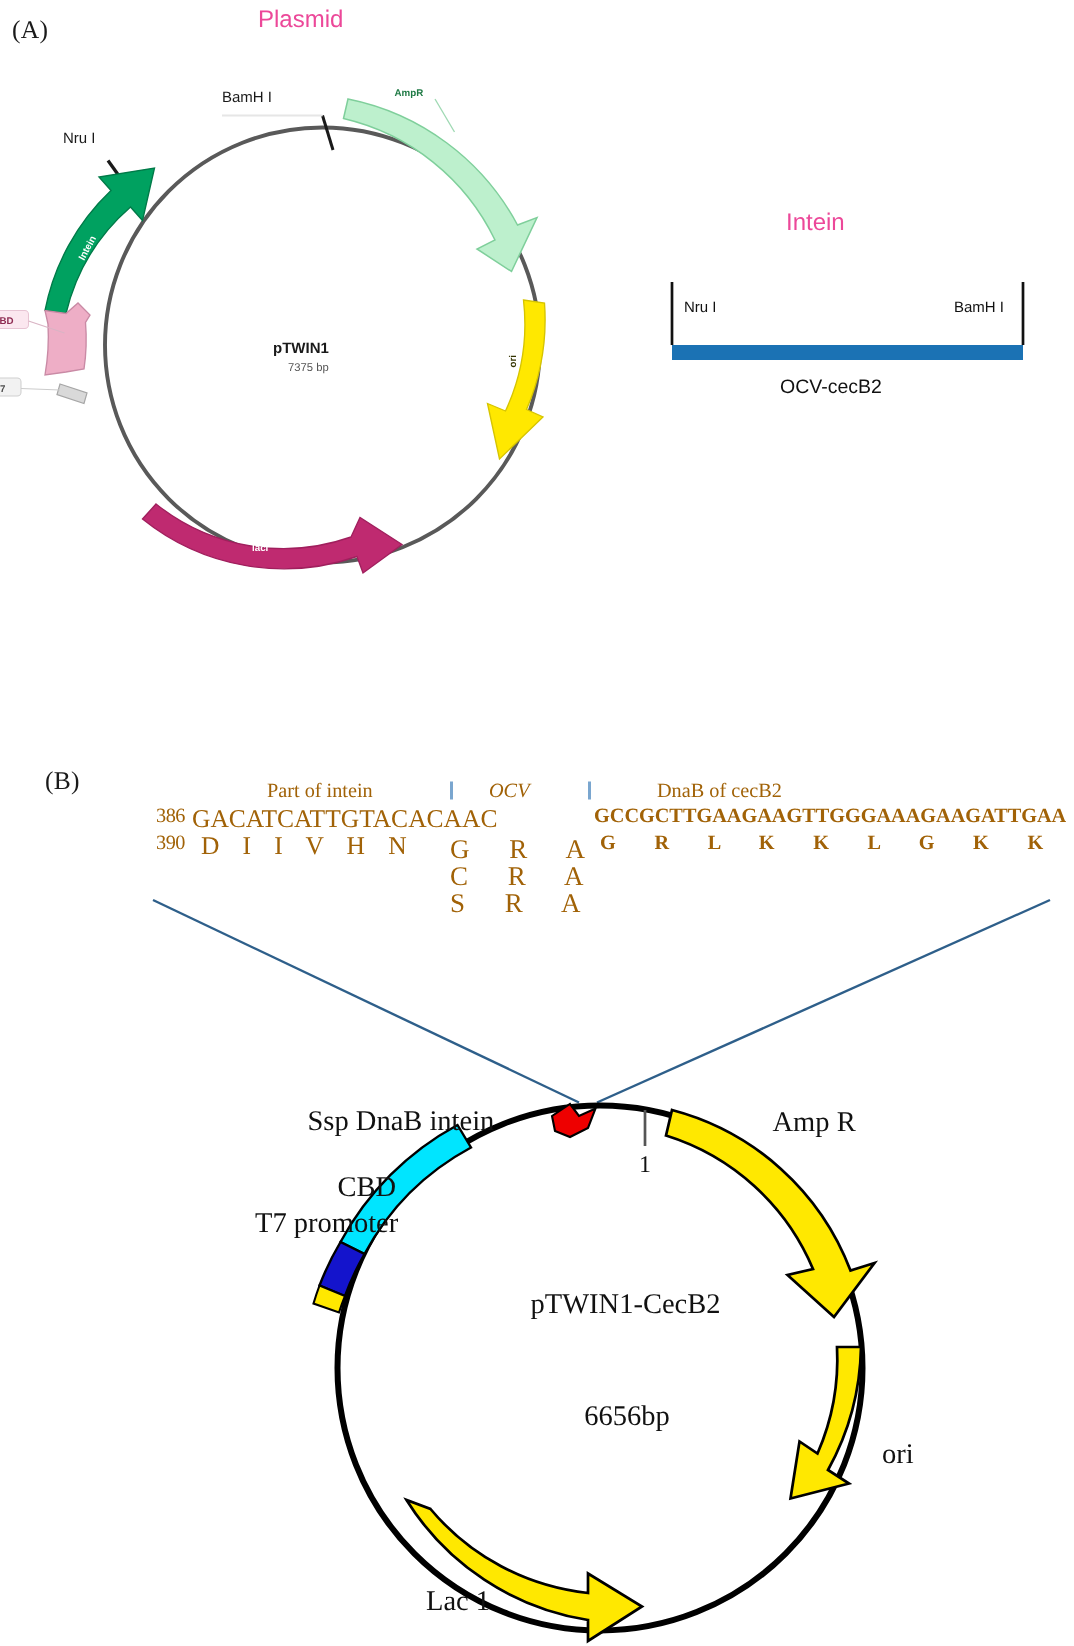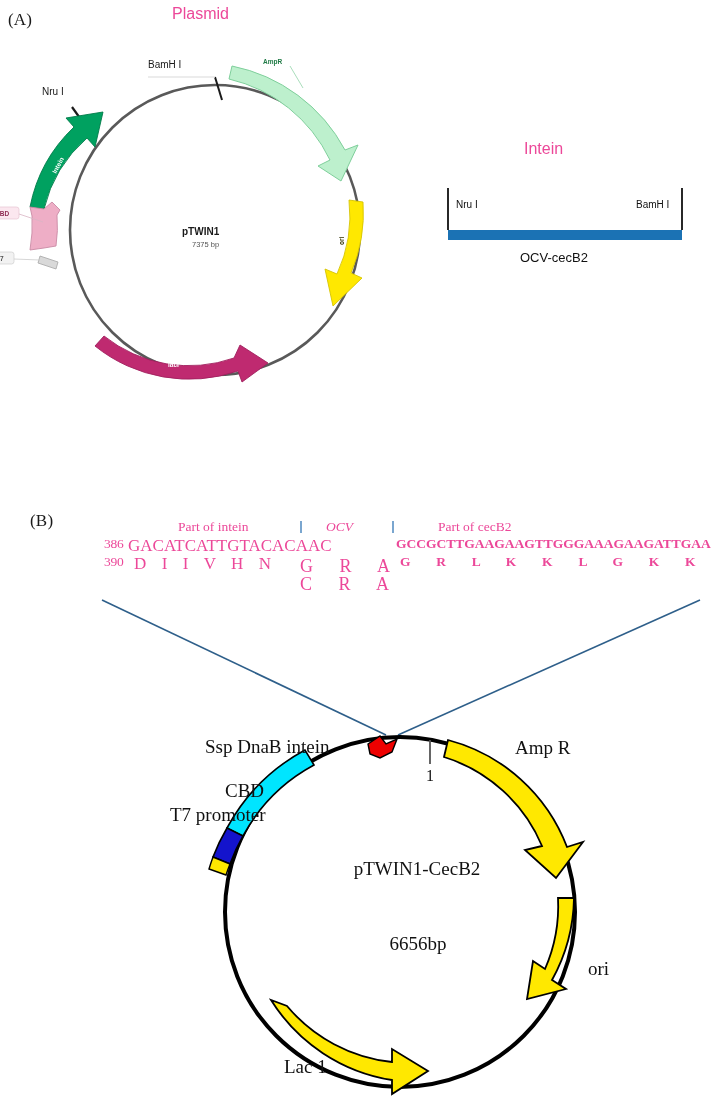--- a/index.html
+++ b/index.html
@@ -88,21 +88,21 @@
     fill: #111111;
   }
 
   
   #sequence-block {
     position: absolute;
     left: 104px;
     top: 519px;
     width: 600px;
     font-family: "Liberation Serif", serif;
-    color: #ec4899;
+    color: #a16207;
   }
   .seq-headers {
     position: relative;
     height: 17px;
   }
   .seq-header-item {
     position: absolute;
     font-size: 13.5px;
     white-space: nowrap;
     top: 0;
@@ -268,39 +268,42 @@
 
   <div class="panel-letter" id="panel-b-letter">(B)</div>
 
   <div id="sequence-block">
 
     <div class="seq-headers">
       <div class="seq-header-item" style="left:74px;">Part of intein</div>
       <div class="seq-divider" style="left:196px;"></div>
       <div class="seq-header-item" style="left:222px;font-style:italic;">OCV</div>
       <div class="seq-divider" style="left:288px;"></div>
-      <div class="seq-header-item" style="left:334px;">Part of cecB2</div>
+      <div class="seq-header-item" style="left:334px;">DnaB of cecB2</div>
     </div>
 
     <div class="seq-rows">
 
       <div class="seq-row" style="top:0px;">
         <span class="seq-num">386</span>
         <span class="seq-left">GACATCATTGTACACAAC</span>
         <span class="seq-ocv">G R A</span>
         <span class="seq-right">GCCGCTTGAAGAAGTTGGGAAAGAAGATTGAA</span>
       </div>
 
       <div class="seq-row" style="top:18px;">
         <span class="seq-num">390</span>
         <span class="seq-left spaced">D I I V H N</span>
         <span class="seq-ocv">C R A</span>
         <span class="seq-right spaced">G R L K K L G K K I E</span>
       </div>
 
+      <div class="seq-row" style="top:36px;">
+        <span class="seq-ocv">S R A</span>
+      </div>
 
     </div>
   </div>
 
   <svg id="connector-lines" width="716" height="1097" viewBox="0 0 716 1097">
     <line x1="102" y1="600" x2="386" y2="735" stroke="#2e5f8a" stroke-width="1.6"></line>
     <line x1="700" y1="600" x2="398" y2="735" stroke="#2e5f8a" stroke-width="1.6"></line>
   </svg>
 
   <svg id="plasmid-map-b" width="716" height="1097" viewBox="0 0 716 1097">

